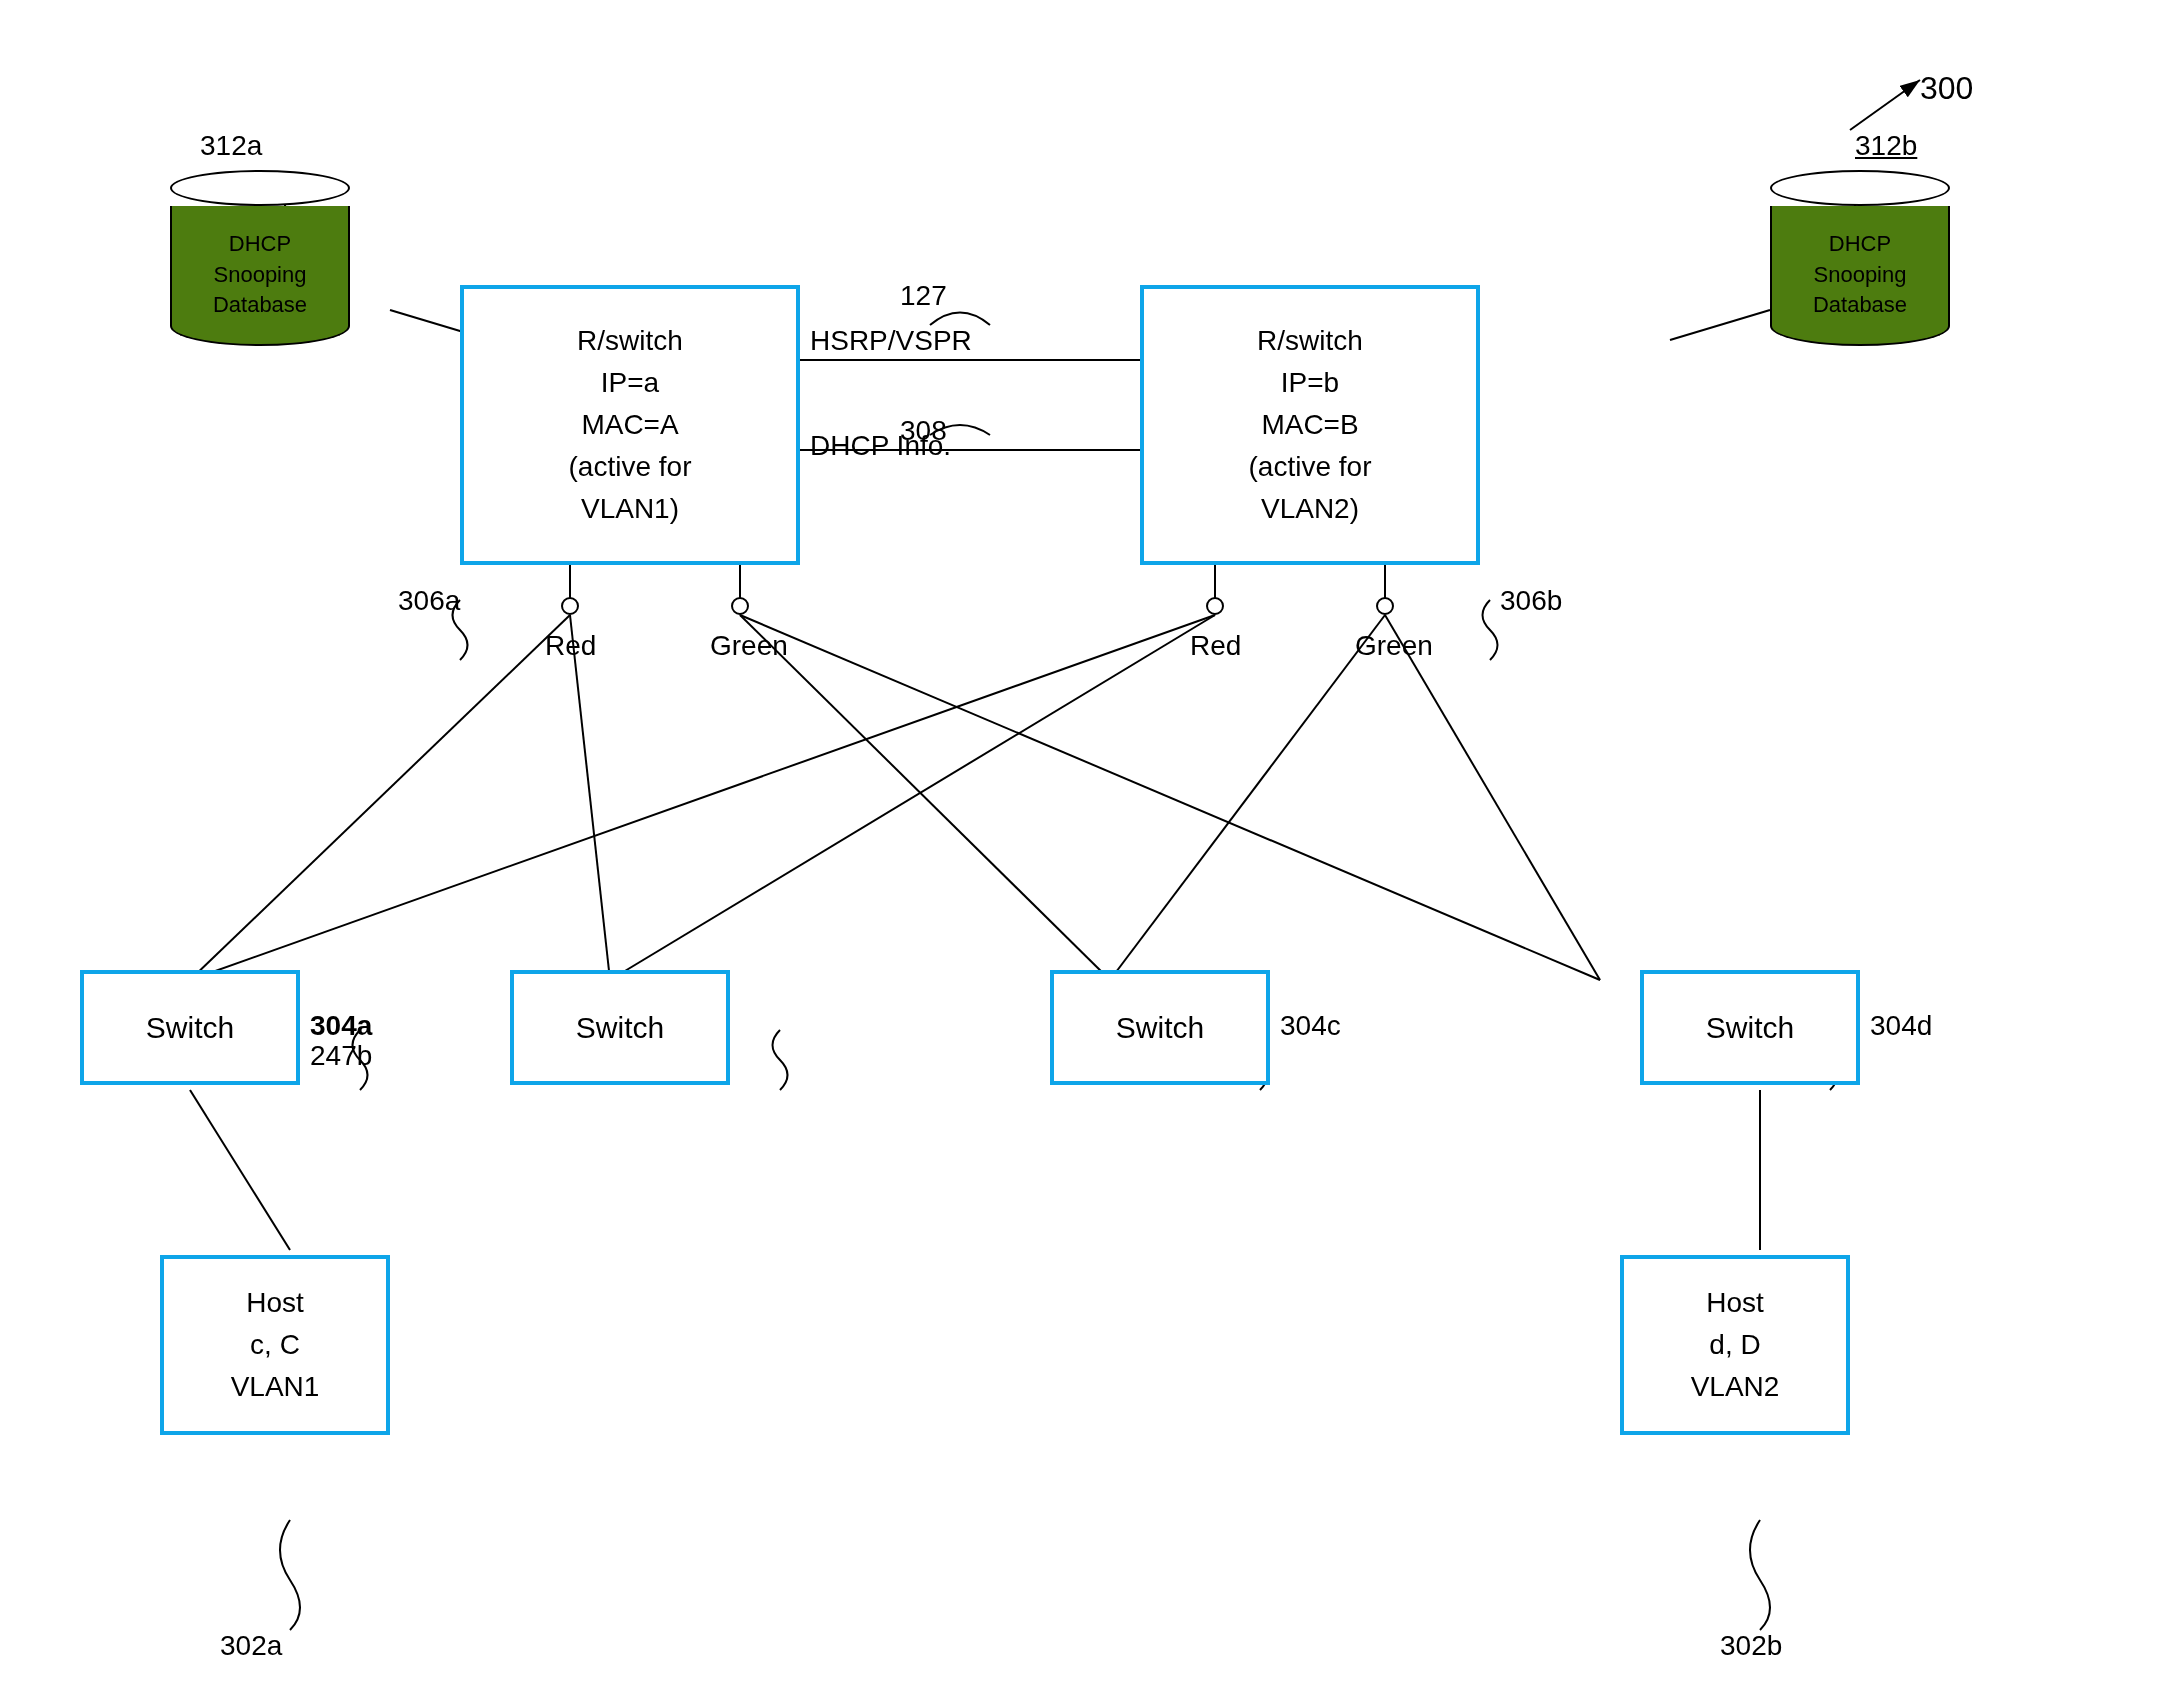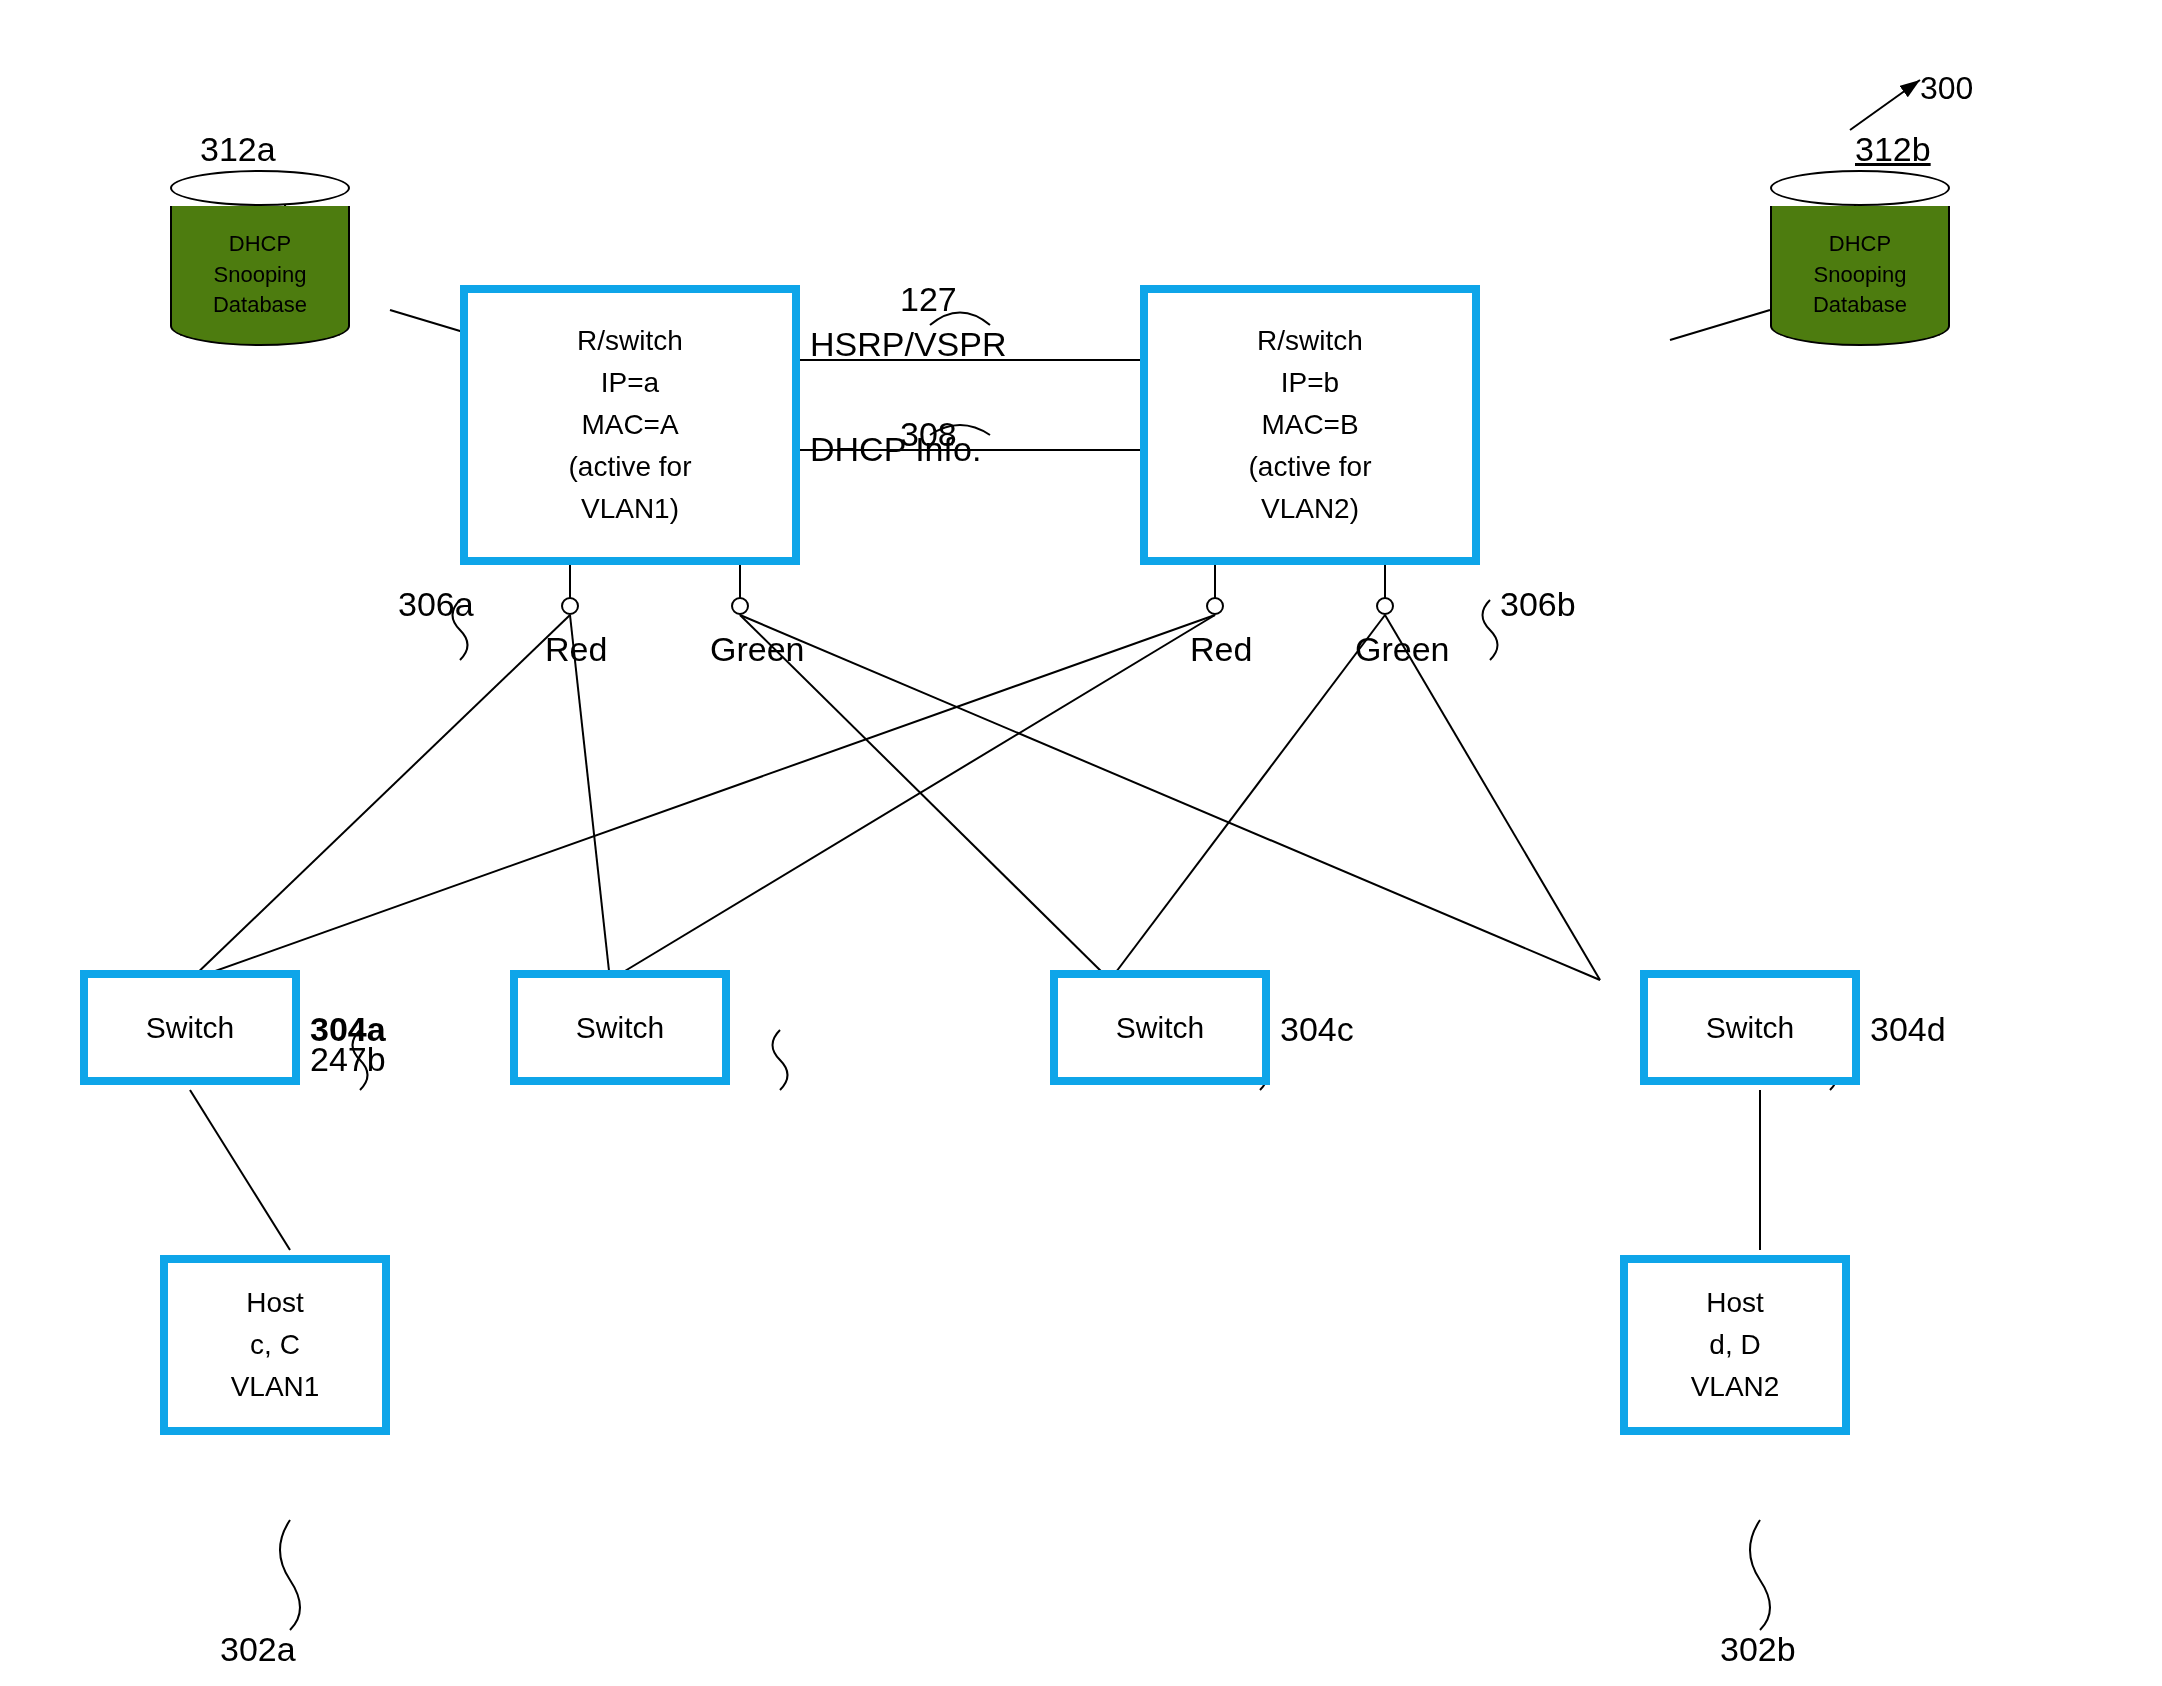--- a/index.html
+++ b/index.html
@@ -13,27 +13,27 @@
     }
     .diagram {
       position: absolute;
       top: 0; left: 0;
       width: 2162px;
       height: 1686px;
       margin-top: 20px;
     }
     .label {
       position: absolute;
-      font-size: 34px;
+      font-size: 28px;
       color: #000;
       font-family: Arial, sans-serif;
     }
     .box {
       position: absolute;
-      border: 8px solid #0ea5e9;
+      border: 4px solid #0ea5e9;
       background: #fff;
       display: flex;
       align-items: center;
       justify-content: center;
       text-align: center;
       font-size: 26px;
       line-height: 1.4;
     }
     .cylinder {
       position: absolute;

